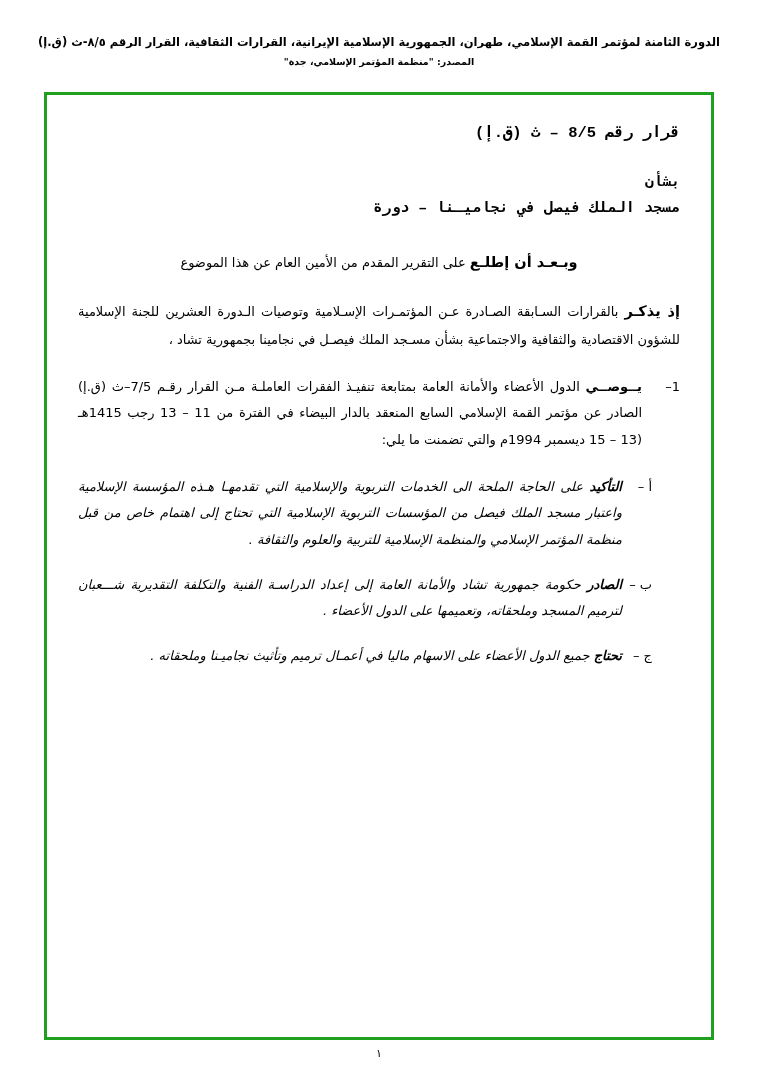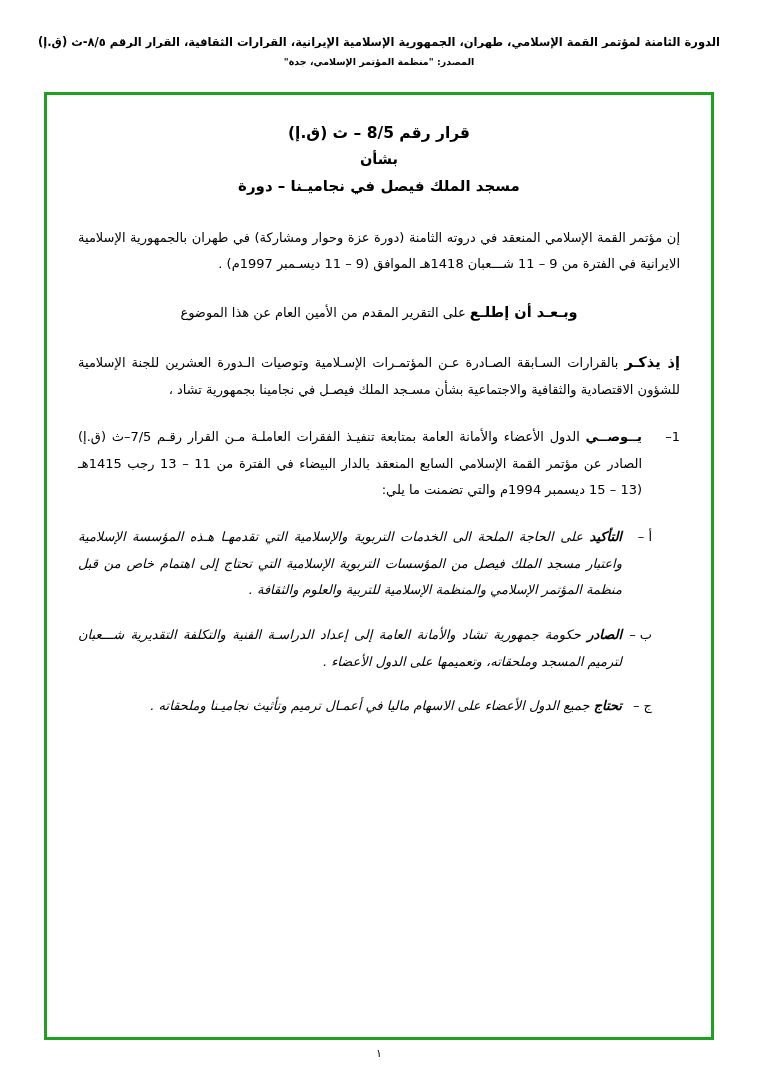--- a/index.html
+++ b/index.html
@@ -52,30 +52,31 @@
   }
   .content {
     position: absolute;
     top: 120px;
     left: 78px;
     width: 602px;
     direction: rtl;
     text-align: justify;
   }
   .title-block {
-    text-align: center;
+    text-align: right;
     margin-bottom: 26px;
+    font-family: Liberation Mono, monospace;
   }
   .title-line {
     font-weight: bold;
     font-size: 15.5px;
     line-height: 1.75;
     letter-spacing: 0.5px;
   }
-  .title-line.t2 { font-size: 14.5px; }
+  .title-line.t2 { font-size: 14.5px; margin-top: 23px; }
   .title-line.t3 { font-size: 15px; }
 
   p.para {
     font-size: 13px;
     line-height: 2.05;
     margin: 0 0 20px 0;
     text-align: justify;
     text-justify: inter-word;
   }
   p.para.center-ish {
@@ -143,21 +144,20 @@
   <div class="green-frame"></div>
 
   <div class="content">
 
     <div class="title-block">
       <div class="title-line t1">قرار رقم 8/5 – ث (ق.إ)</div>
       <div class="title-line t2">بشأن</div>
       <div class="title-line t3">مسجد الملك فيصل في نجاميـنا – دورة</div>
     </div>
 
-    <p class="para">إن مؤتمر القمة الإسلامي المنعقد في دروته الثامنة (دورة عزة وحوار ومشاركة) في طهران بالجمهورية الإسلامية الايرانية في الفترة من 9 – 11 شـــعبان 1418هـ الموافق (9 – 11 ديسـمبر 1997م) .</p>
 
     <p class="para center-ish">
       <span class="bigb">وبـعـد أن إطلـع</span><span> على التقرير المقدم من الأمين العام عن هذا الموضوع</span>
     </p>
 
     <p class="para">
       <span class="bigb">إذ يذكـر</span><span> بالقرارات السـابقة الصـادرة عـن المؤتمـرات الإسـلامية وتوصيات الـدورة العشرين للجنة الإسلامية للشؤون الاقتصادية والثقافية والاجتماعية بشأن مسـجد الملك فيصـل في نجامينا بجمهورية تشاد ،</span>
     </p>
 
     <div class="numbered">

